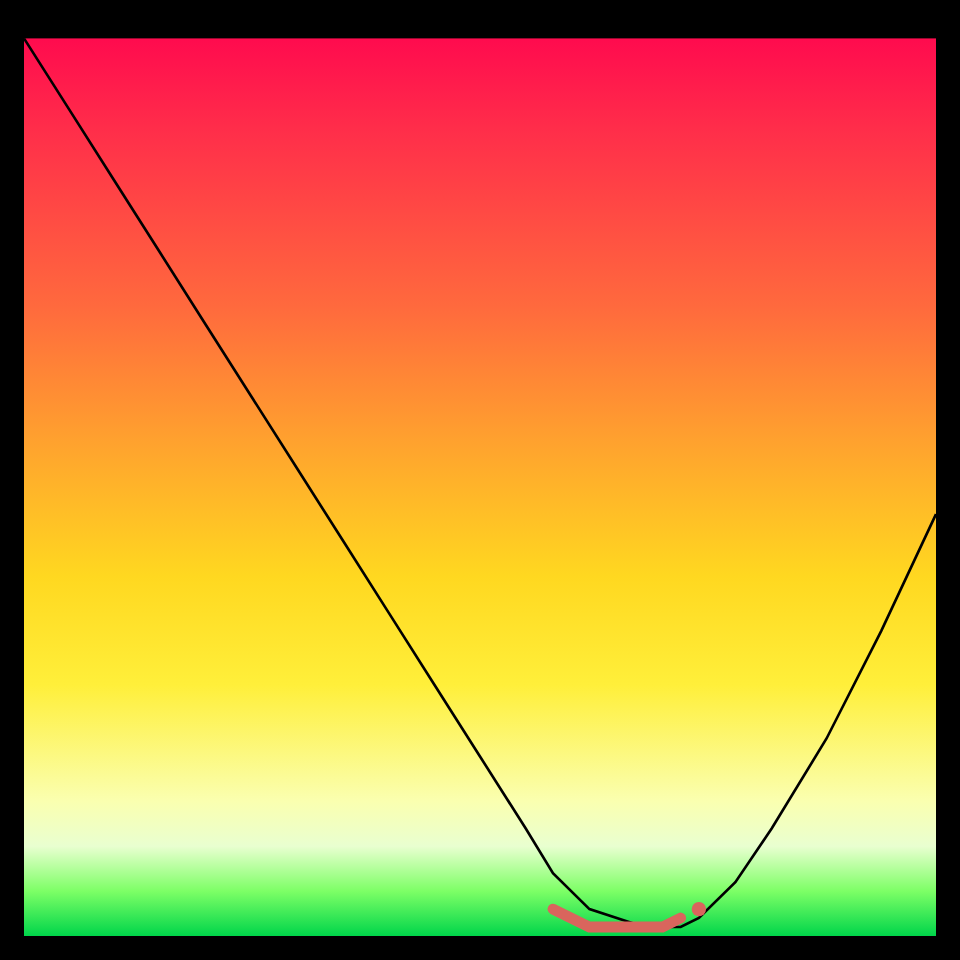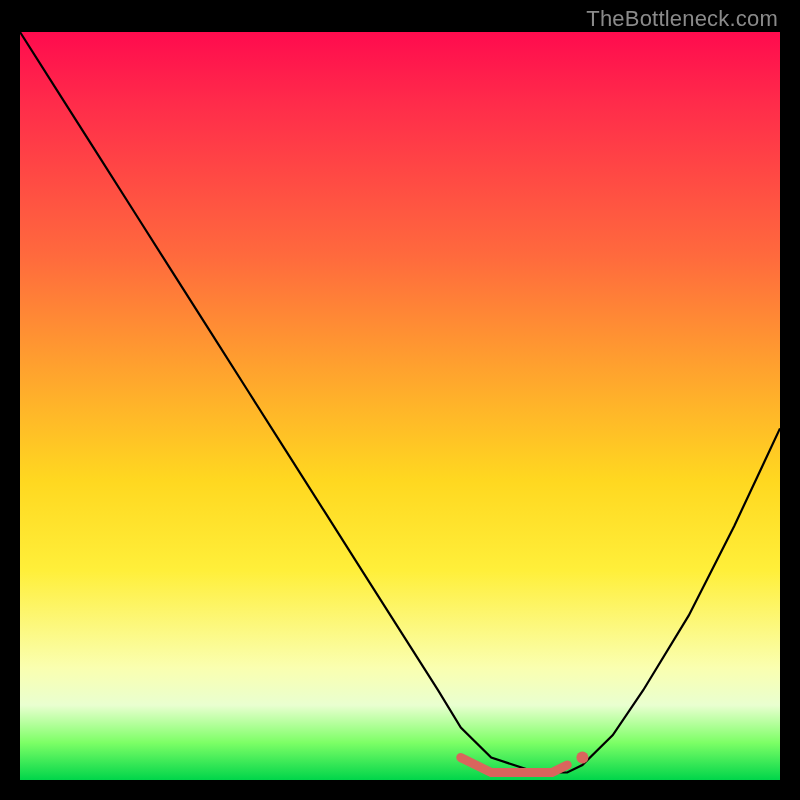--- a/index.html
+++ b/index.html
@@ -68,21 +68,20 @@
   }
   .highlight-dot {
     fill: #d9655d;
   }
 </style>
 </head>
 <body>
 
 <div class="stage">
 
-  <div class="watermark">TheBottleneck.com</div>
 
   <div class="plot-area">
     <svg class="curve" viewBox="0 0 760 748" preserveAspectRatio="none">
       <path id="main-curve" class="curve-path" d="M0.0 0.0 L38.0 59.8 L76.0 119.7 L114.0 179.5 L152.0 239.4 L190.0 299.2 L228.0 359.0 L266.0 418.9 L304.0 478.7 L342.0 538.6 L380.0 598.4 L418.0 658.2 L440.8 695.6 L471.2 725.6 L516.8 740.5 L547.2 740.5 L562.4 733.0 L592.8 703.1 L623.2 658.2 L668.8 583.4 L714.4 493.7 L760.0 396.4"></path>
       <path id="highlight-curve" class="highlight-path" d="M440.8 725.6 L471.2 740.5 L501.6 740.5 L532.0 740.5 L547.2 733.0"></path>
       <circle id="highlight-dot" class="highlight-dot" r="6" cx="562.4" cy="725.6"></circle>
     </svg>
   </div>
 
 </div>

